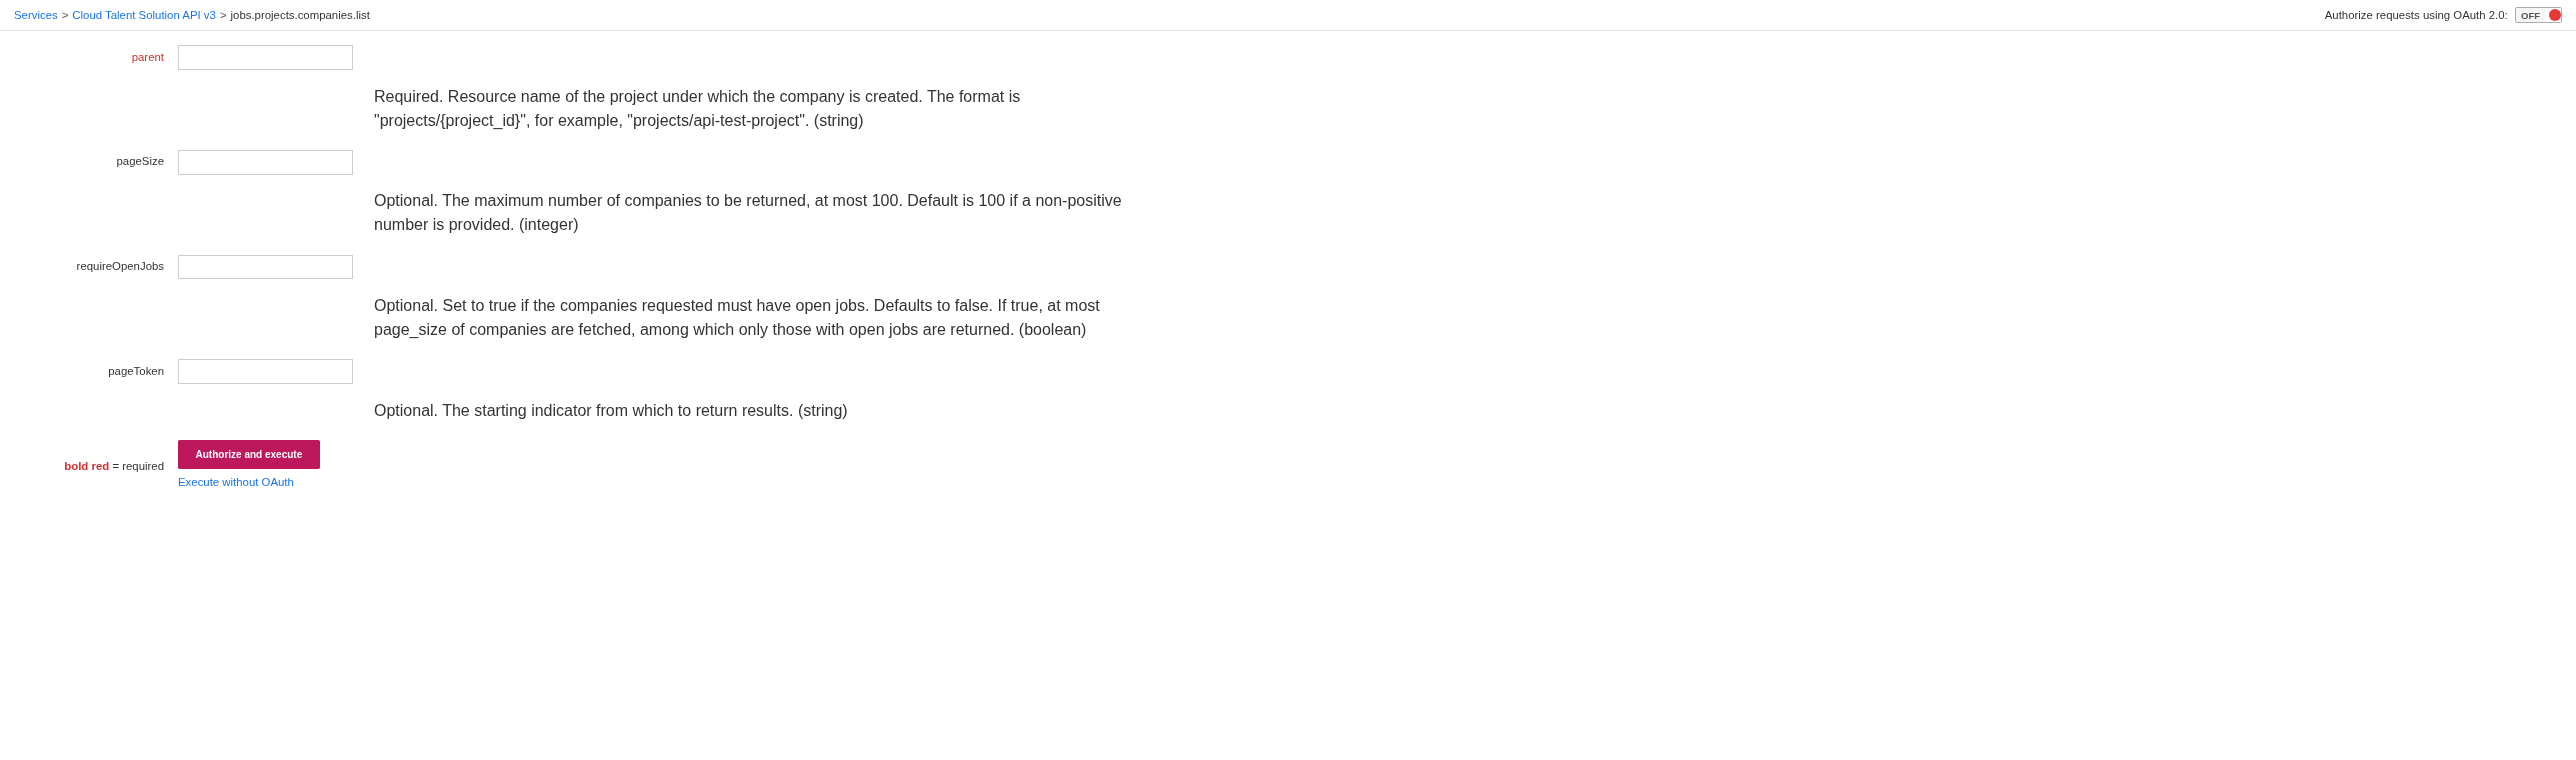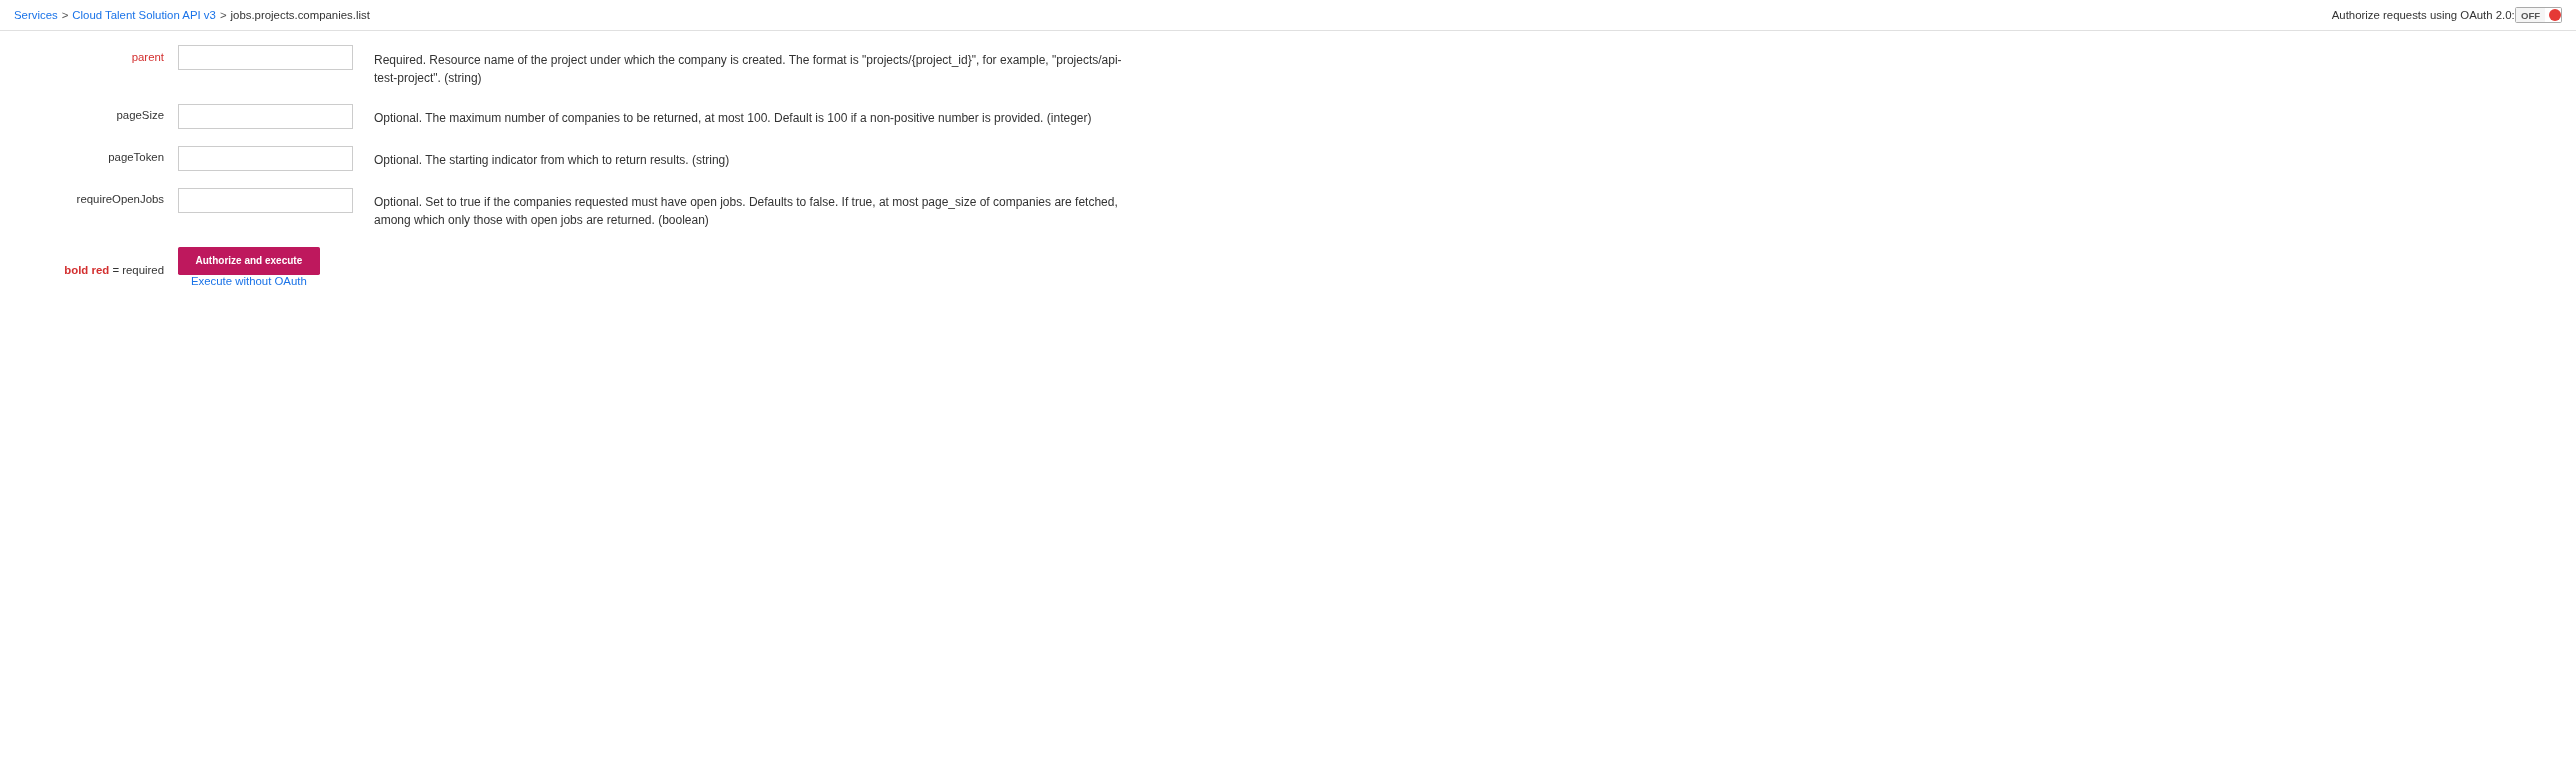--- a/index.html
+++ b/index.html
@@ -88,52 +88,54 @@
       width: 100%;
       height: 24.5px;
       border: 0.9px solid #ccc;
       padding: 3.5px 5.2px;
       font-size: 11.4px;
       outline: none;
     }
     .field-description {
       padding-left: 21px;
       padding-top: 5.2px;
-      font-size: 12px;
+      font-size: 16px;
       color: #333;
       max-width: 786px;
       line-height: 1.5;
+      margin-top: 34px;
     }
     .field-description a {
       color: #1a73e8;
       text-decoration: none;
       display: block;
     }
     .execute-btn {
       background: #be185d;
       color: #fff;
       border: none;
       padding: 8.7px 17.5px;
       font-size: 10px;
       font-weight: bold;
       cursor: pointer;
       border-radius: 1.7px;
       white-space: nowrap;
     }
     .execute-without-oauth {
-      text-align: center;
+      margin-top: 7px;
     }
     .execute-without-oauth a {
       color: #1a73e8;
       text-decoration: none;
       font-size: 11.4px;
     }
     .oauth-right {
       display: flex;
       align-items: center;
+      gap: 7px;
     }
   </style>
 </head>
 <body>
 
 <div class="top-bar">
   <nav class="breadcrumb">
     <a href="#">Services</a>
     <span class="separator">&gt;</span>
     <a href="#">Cloud Talent Solution API v3</a>
@@ -161,33 +163,33 @@
 
   <div class="form-row">
     <div class="field-label">pageSize</div>
     <div class="field-input">
       <input type="text" value="" placeholder="" style="">
     </div>
     <div class="field-description">Optional. The maximum number of companies to be returned, at most 100. Default is 100 if a non-positive number is provided. (integer)</div>
   </div>
 
   <div class="form-row">
+    <div class="field-label">requireOpenJobs</div>
+    <div class="field-input">
+      <input type="text" value="" placeholder="" style="">
+    </div>
+    <div class="field-description">Optional. Set to true if the companies requested must have open jobs. Defaults to false. If true, at most page_size of companies are fetched, among which only those with open jobs are returned. (boolean)</div>
+  </div>
+
+  <div class="form-row">
     <div class="field-label">pageToken</div>
     <div class="field-input">
       <input type="text" value="" placeholder="" style="">
     </div>
     <div class="field-description">Optional. The starting indicator from which to return results. (string)</div>
-  </div>
-
-  <div class="form-row">
-    <div class="field-label">requireOpenJobs</div>
-    <div class="field-input">
-      <input type="text" value="" placeholder="" style="">
-    </div>
-    <div class="field-description">Optional. Set to true if the companies requested must have open jobs. Defaults to false. If true, at most page_size of companies are fetched, among which only those with open jobs are returned. (boolean)</div>
   </div>
 
 
   <div class="form-row" style="align-items:center;">
     <div class="field-label">
       <span class="red" style="color:#d32f2f;font-weight:bold;">bold red</span>
       <span> = required</span>
     </div>
     <div>
       <button class="execute-btn">Authorize and execute</button>

